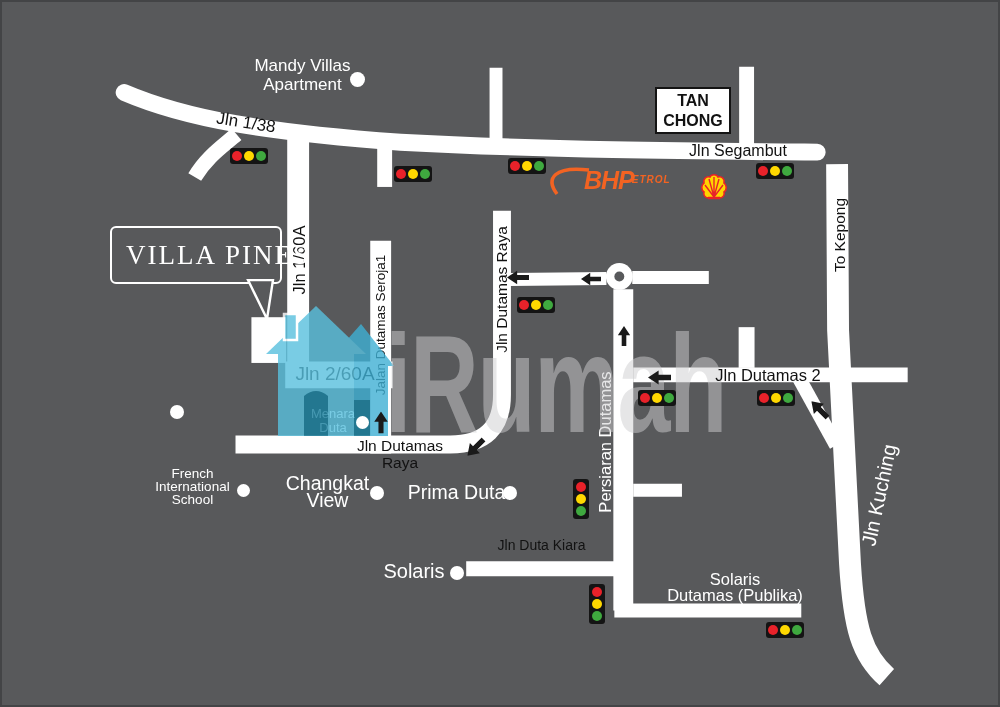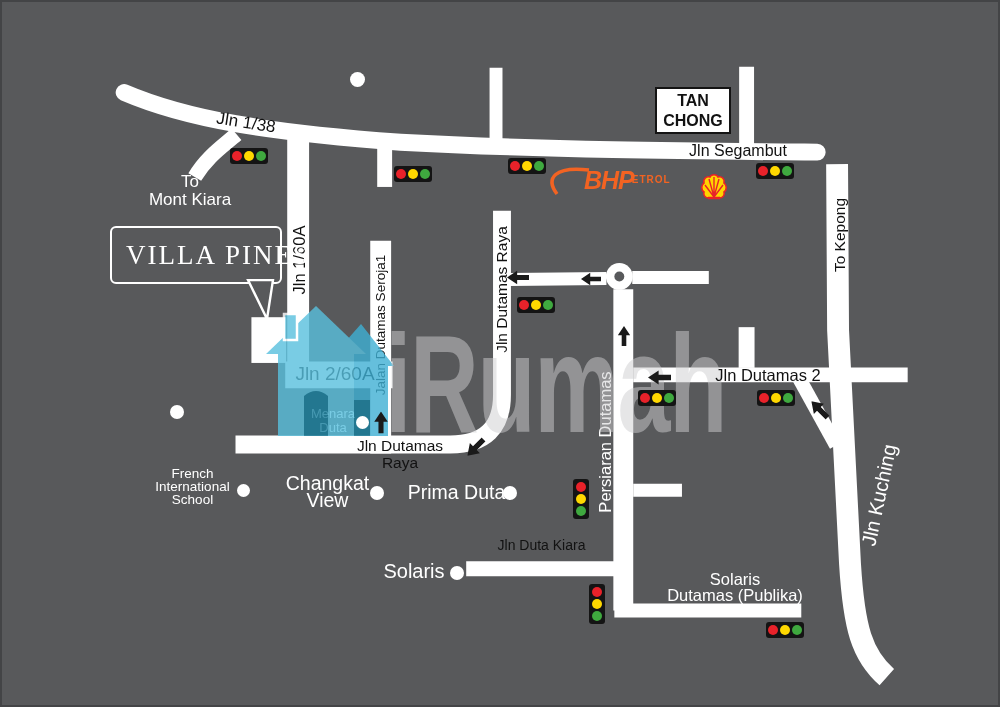--- a/index.html
+++ b/index.html
@@ -32,21 +32,21 @@
      border:2.5px solid #fff;border-radius:6px;display:flex;align-items:center;justify-content:center;
      gap:4px;z-index:6;color:#fff;font-family:"Liberation Serif",serif;font-size:27px;letter-spacing:2px;padding-left:44px;}
   #vp-tail{position:absolute;left:238px;top:277px;z-index:7;}
   
   #tanchong{position:absolute;left:653px;top:85px;width:76px;height:47px;box-sizing:border-box;
      background:#fff;border:2px solid #141414;display:flex;align-items:center;justify-content:center;
      color:#121212;font-size:16px;font-weight:600;line-height:20px;white-space:pre-line;text-align:center;z-index:6;}
   
   #bhp{position:absolute;left:552px;top:166px;display:flex;align-items:flex-end;z-index:6;color:#f26322;}
   #bhp .big{font-style:italic;font-weight:800;font-size:25px;line-height:25px;letter-spacing:-1px;padding-left:30px;}
-  #bhp .small{font-weight:700;font-size:10px;line-height:10px;letter-spacing:1px;margin-left:-2px;margin-bottom:8px;}
+  #bhp .small{font-style:italic;font-weight:700;font-size:10px;line-height:10px;letter-spacing:1px;margin-left:-2px;margin-bottom:8px;}
   #bhp svg{position:absolute;left:-11px;bottom:-4px;}
   #shell{position:absolute;left:698px;top:170px;z-index:6;}
 </style>
 </head>
 <body>
 
 <div id="map">
 
   <svg class="layer" width="1000" height="707" viewBox="0 0 1000 707" style="z-index:1">
     <g stroke="#ffffff" fill="none">
@@ -110,22 +110,22 @@
   <div class="lbl b" style="left:294px;top:315px;width:172px;height:16px;font-size:13.5px;transform:rotate(-90deg);z-index:2">Jalan Dutamas Seroja1</div>
   <div class="lbl b" style="left:420px;top:279px;width:160px;height:17px;font-size:15.5px;transform:rotate(-90deg);z-index:2">Jln Dutamas Raya</div>
   <div class="lbl b" style="left:287px;top:362px;width:92px;font-size:19px;z-index:2">Jln 2/60A</div>
   <div class="lbl b" style="left:337px;top:436px;width:122px;font-size:15.5px;z-index:2">Jln Dutamas Raya</div>
   <div class="lbl b" style="left:704px;top:365px;width:124px;font-size:16.5px;z-index:5">Jln Dutamas 2</div>
   <div class="lbl b" style="left:493px;top:536px;width:93px;font-size:14px;z-index:2">Jln Duta Kiara</div>
 
   <div class="lbl w" style="left:522px;top:431px;width:164px;height:18px;font-size:16.5px;transform:rotate(-90deg);z-index:2">Persiaran Dutamas</div>
   <div class="lbl w" style="left:817px;top:483px;width:120px;height:20px;font-size:20px;transform:rotate(-78deg);z-index:2">Jln Kuching</div>
 
-  <div class="lbl w" style="left:118px;top:171px;width:140px;font-size:17px;line-height:18px;z-index:2">To
-Mont Kiara</div>
+  <div class="lbl w" style="left:228px;top:54px;width:145px;font-size:17px;line-height:19px;z-index:2">Mandy Villas
+Apartment</div>
   <div class="lbl w" style="left:299px;top:405px;width:64px;font-size:13px;line-height:13.5px;z-index:2">Menara
 Duta</div>
   <div class="lbl w" style="left:128px;top:465px;width:125px;font-size:13.5px;line-height:13px;z-index:2">French
 International
 School</div>
   <div class="lbl w" style="left:263px;top:473px;width:125px;font-size:19.5px;line-height:16.5px;z-index:2">Changkat
 View</div>
   <div class="lbl w" style="left:402px;top:480px;width:105px;font-size:19.5px;z-index:2">Prima Duta</div>
   <div class="lbl w" style="left:372px;top:559px;width:80px;font-size:20px;z-index:2">Solaris</div>
   <div class="lbl w" style="left:633px;top:569px;width:200px;font-size:16.5px;line-height:16px;z-index:2">Solaris

